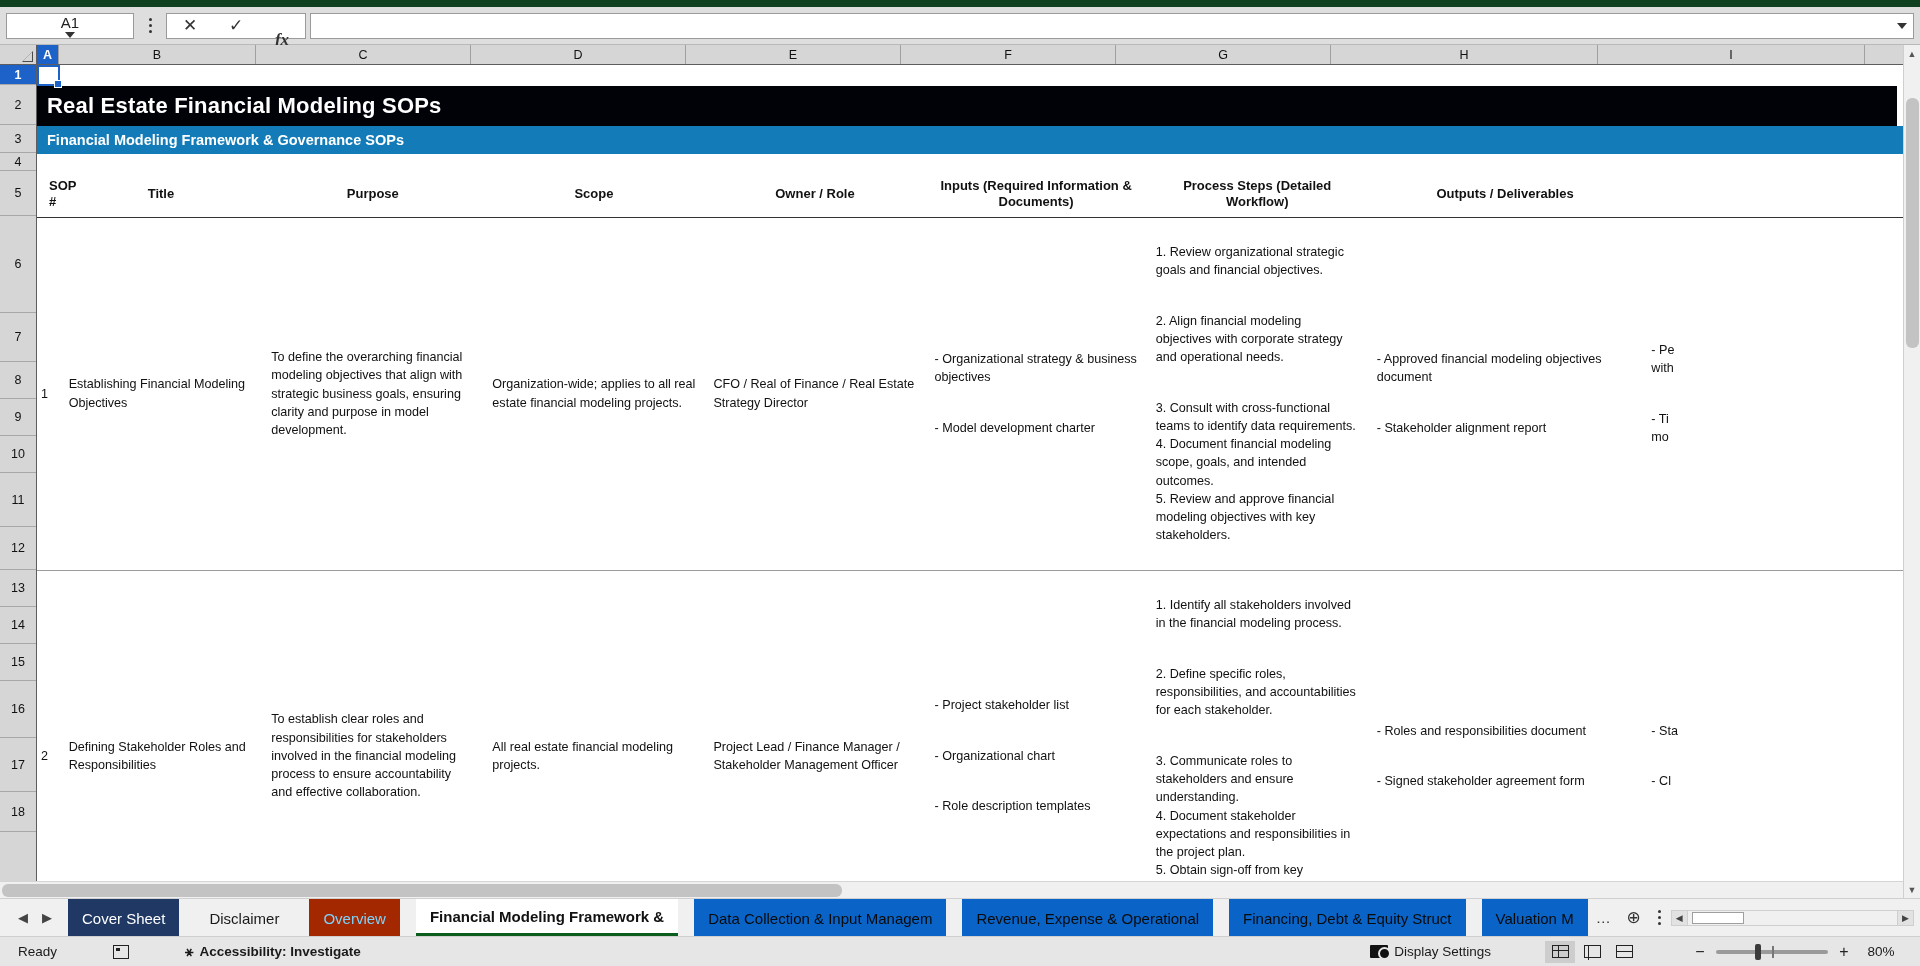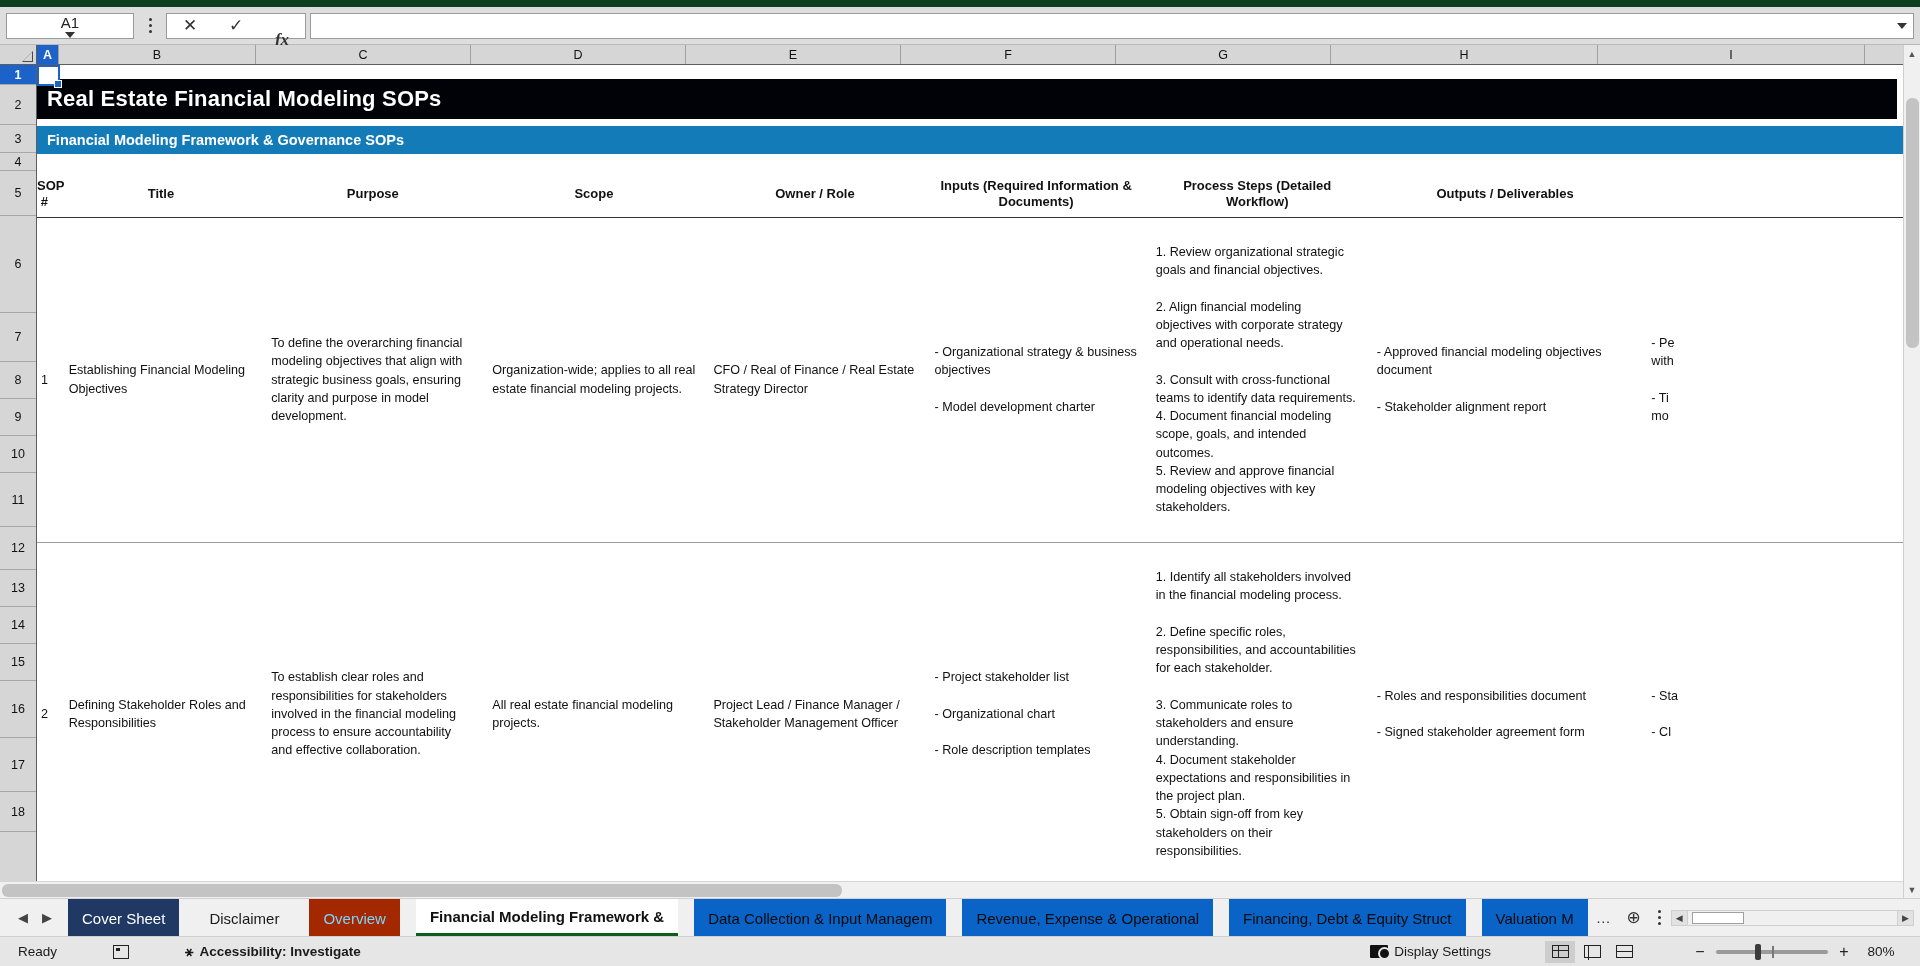--- a/index.html
+++ b/index.html
@@ -193,21 +193,21 @@
   }
   .tbl td {
     vertical-align: middle;
     padding: 7px 9px;
     border-bottom: 1px solid #9b9b9b;
     line-height: 1.45;
     font-size: 12.6px;
     white-space: pre-line;
   }
   .c-sop   { text-align: left; }
-  .cell-blk + .cell-blk { margin-top: 0; }
+  .cell-blk + .cell-blk { margin-top: 14px; }
 
   
   .a1-sel {
     position: absolute;
     border: 2px solid #1d62c9;
     background: #fff;
     z-index: 5;
   }
   .a1-sel::after {
     content: "";
@@ -445,21 +445,21 @@
         <div class="row-head" style="height:37px">15</div>
         <div class="row-head" style="height:57px">16</div>
         <div class="row-head" style="height:54px">17</div>
         <div class="row-head" style="height:40px">18</div>
       </div>
 
       <div class="sheet">
 
         <div class="a1-sel" style="left:0; top:0; width:23px; height:21px;"></div>
 
-        <div class="banner banner-title" style="top:14px; height:40px; width:1860px;text-align:center;">
+        <div class="banner banner-title" style="top:21px; height:40px; width:1860px;text-align:center;">
           <span>Real Estate Financial Modeling SOPs</span>
         </div>
 
         <div class="banner banner-sub" style="top:61px; height:28px; width:1908px;">
           <span>Financial Modeling Framework &amp; Governance SOPs</span>
         </div>
 
         <table class="tbl" style="top:107px; width:1880px;">
           <colgroup>
             <col style="width:22px">
@@ -467,21 +467,21 @@
             <col style="width:215px">
             <col style="width:215px">
             <col style="width:215px">
             <col style="width:215px">
             <col style="width:215px">
             <col style="width:267px">
             <col style="width:267px">
           </colgroup>
           <thead>
             <tr>
-              <th style="text-align:center; padding-left:0;">SOP #</th>
+              <th style="text-align:center; padding-left:12px;">SOP #</th>
               <th>Title</th>
               <th>Purpose</th>
               <th>Scope</th>
               <th>Owner / Role</th>
               <th>Inputs (Required Information &amp; Documents)</th>
               <th>Process Steps (Detailed Workflow)</th>
               <th>Outputs / Deliverables</th>
               <th></th>
             </tr>
           </thead>

